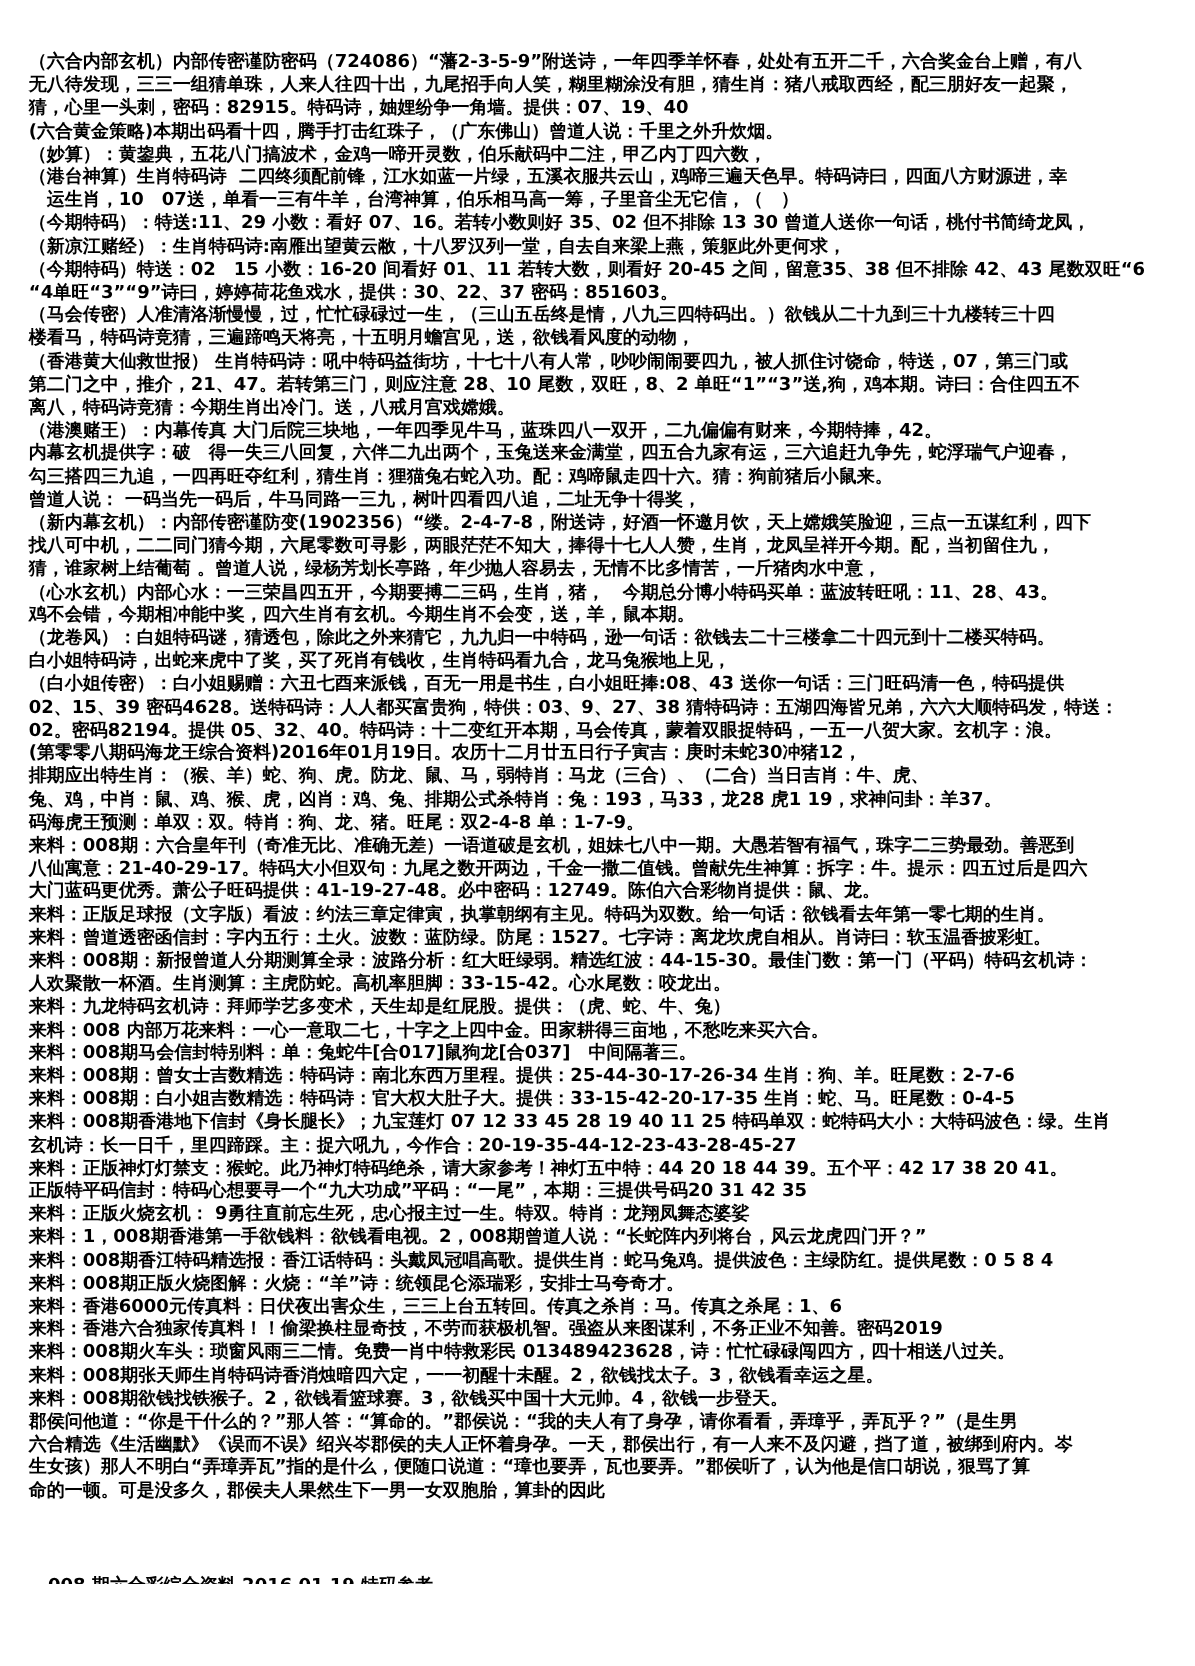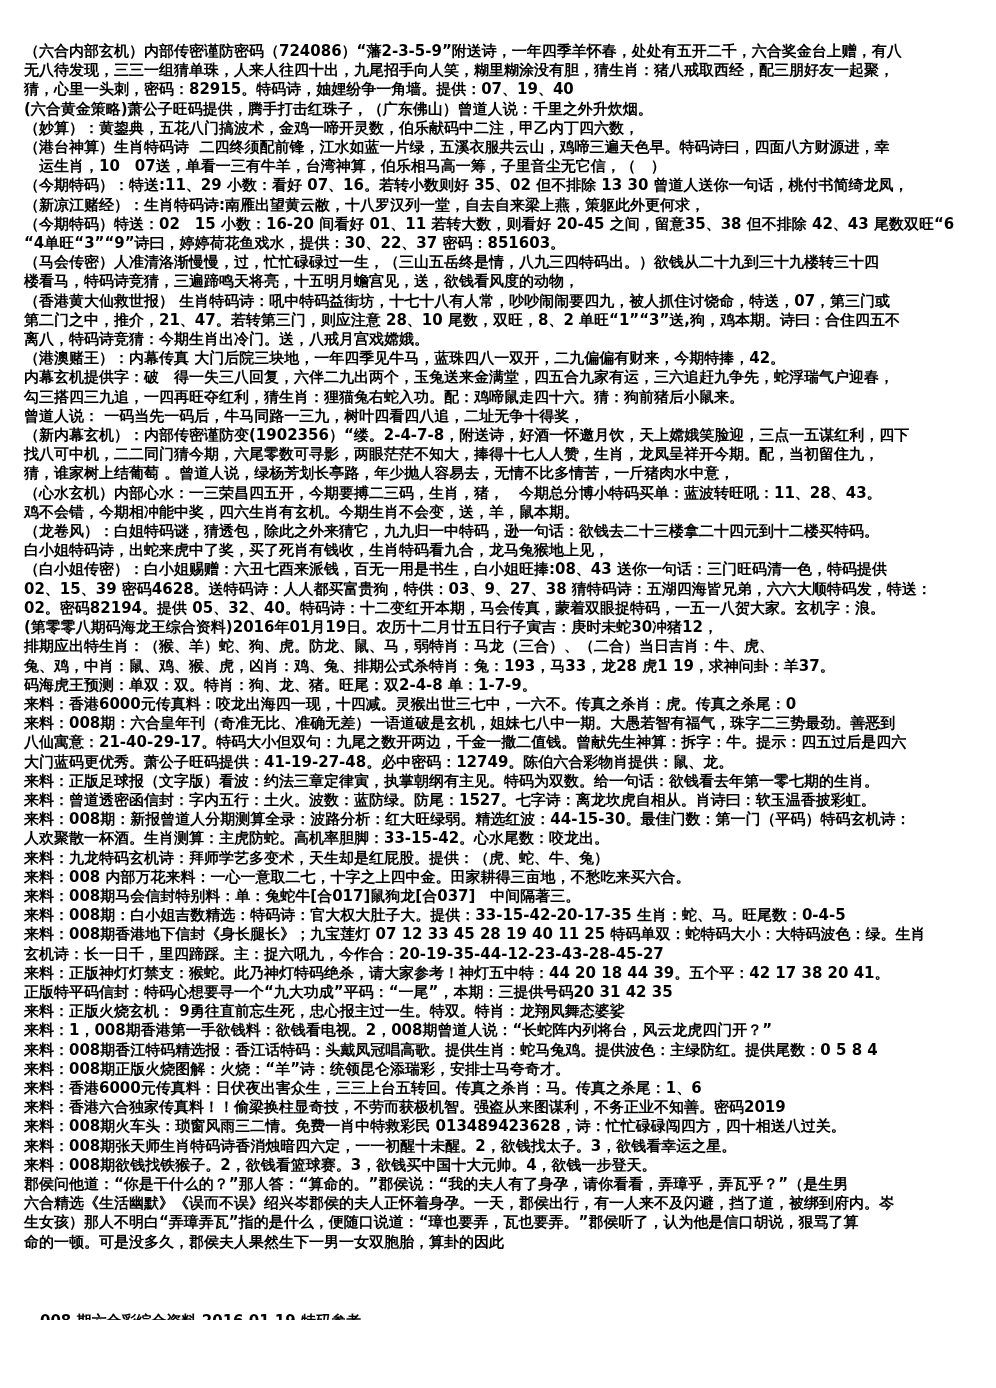--- a/index.html
+++ b/index.html
@@ -42,21 +42,21 @@
   }
 </style>
 </head>
 <body>
 
 <div class="doc-page">
 
 <div class="text-line">（六合内部玄机）内部传密谨防密码（724086）“藩2-3-5-9”附送诗，一年四季羊怀春，处处有五开二千，六合奖金台上赠，有八</div>
     <div class="text-line">无八待发现，三三一组猜单珠，人来人往四十出，九尾招手向人笑，糊里糊涂没有胆，猜生肖：猪八戒取西经，配三朋好友一起聚，</div>
     <div class="text-line">猜，心里一头刺，密码：82915。特码诗，妯娌纷争一角墙。提供：07、19、40</div>
-    <div class="text-line">(六合黄金策略)萧公子旺码提供，腾手打击红珠子，（广东佛山）曾道人说：千里之外升炊烟。</div>
+    <div class="text-line">(六合黄金策略)本期出码看十四，腾手打击红珠子，（广东佛山）曾道人说：千里之外升炊烟。</div>
     <div class="text-line">（妙算）：黄鋆典，五花八门搞波术，金鸡一啼开灵数，伯乐献码中二注，甲乙内丁四六数，</div>
     <div class="text-line">（港台神算）生肖特码诗  二四终须配前锋，江水如蓝一片绿，五溪衣服共云山，鸡啼三遍天色早。特码诗曰，四面八方财源进，幸</div>
     <div class="text-line">　运生肖，10　07送，单看一三有牛羊，台湾神算，伯乐相马高一筹，子里音尘无它信，（　）</div>
     <div class="text-line">（今期特码）：特送:11、29 小数：看好 07、16。若转小数则好 35、02 但不排除 13 30 曾道人送你一句话，桃付书简绮龙凤，</div>
     <div class="text-line">（新凉江赌经）：生肖特码诗:南雁出望黄云敝，十八罗汉列一堂，自去自来梁上燕，策躯此外更何求，</div>
     <div class="text-line">（今期特码）特送：02　15 小数：16-20 间看好 01、11 若转大数，则看好 20-45 之间，留意35、38 但不排除 42、43 尾数双旺“6</div>
     <div class="text-line">“4单旺“3”“9”诗曰，婷婷荷花鱼戏水，提供：30、22、37 密码：851603。</div>
     <div class="text-line">（马会传密）人准清洛渐慢慢，过，忙忙碌碌过一生，（三山五岳终是情，八九三四特码出。）欲钱从二十九到三十九楼转三十四</div>
     <div class="text-line">楼看马，特码诗竞猜，三遍蹄鸣天将亮，十五明月蟾宫见，送，欲钱看风度的动物，</div>
     <div class="text-line">（香港黄大仙救世报） 生肖特码诗：吼中特码益街坊，十七十八有人常，吵吵闹闹要四九，被人抓住讨饶命，特送，07，第三门或</div>
@@ -73,31 +73,31 @@
     <div class="text-line">鸡不会错，今期相冲能中奖，四六生肖有玄机。今期生肖不会变，送，羊，鼠本期。</div>
     <div class="text-line">（龙卷风）：白姐特码谜，猜透包，除此之外来猜它，九九归一中特码，逊一句话：欲钱去二十三楼拿二十四元到十二楼买特码。</div>
     <div class="text-line">白小姐特码诗，出蛇来虎中了奖，买了死肖有钱收，生肖特码看九合，龙马兔猴地上见，</div>
     <div class="text-line">（白小姐传密）：白小姐赐赠：六丑七酉来派钱，百无一用是书生，白小姐旺捧:08、43 送你一句话：三门旺码清一色，特码提供</div>
     <div class="text-line">02、15、39 密码4628。送特码诗：人人都买富贵狗，特供：03、9、27、38 猜特码诗：五湖四海皆兄弟，六六大顺特码发，特送：</div>
     <div class="text-line">02。密码82194。提供 05、32、40。特码诗：十二变红开本期，马会传真，蒙着双眼捉特码，一五一八贺大家。玄机字：浪。</div>
     <div class="text-line">(第零零八期码海龙王综合资料)2016年01月19日。农历十二月廿五日行子寅吉：庚时未蛇30冲猪12，</div>
     <div class="text-line">排期应出特生肖：（猴、羊）蛇、狗、虎。防龙、鼠、马，弱特肖：马龙（三合）、（二合）当日吉肖：牛、虎、</div>
     <div class="text-line">兔、鸡，中肖：鼠、鸡、猴、虎，凶肖：鸡、兔、排期公式杀特肖：兔：193，马33，龙28 虎1 19，求神问卦：羊37。</div>
     <div class="text-line">码海虎王预测：单双：双。特肖：狗、龙、猪。旺尾：双2-4-8 单：1-7-9。</div>
-    <div class="text-line">来料：香港6000元传真料：咬龙出海四一现，十四减。灵猴出世三七中，一六不。传真之杀肖：虎。传真之杀尾：0</div>
     <div class="text-line">来料：008期：六合皇年刊（奇准无比、准确无差）一语道破是玄机，姐妹七八中一期。大愚若智有福气，珠字二三势最劲。善恶到</div>
     <div class="text-line">八仙寓意：21-40-29-17。特码大小但双句：九尾之数开两边，千金一撒二值钱。曾献先生神算：拆字：牛。提示：四五过后是四六</div>
     <div class="text-line">大门蓝码更优秀。萧公子旺码提供：41-19-27-48。必中密码：12749。陈伯六合彩物肖提供：鼠、龙。</div>
     <div class="text-line">来料：正版足球报（文字版）看波：约法三章定律寅，执掌朝纲有主见。特码为双数。给一句话：欲钱看去年第一零七期的生肖。</div>
     <div class="text-line">来料：曾道透密函信封：字内五行：土火。波数：蓝防绿。防尾：1527。七字诗：离龙坎虎自相从。肖诗曰：软玉温香披彩虹。</div>
     <div class="text-line">来料：008期：新报曾道人分期测算全录：波路分析：红大旺绿弱。精选红波：44-15-30。最佳门数：第一门（平码）特码玄机诗：</div>
     <div class="text-line">人欢聚散一杯酒。生肖测算：主虎防蛇。高机率胆脚：33-15-42。心水尾数：咬龙出。</div>
     <div class="text-line">来料：九龙特码玄机诗：拜师学艺多变术，天生却是红屁股。提供：（虎、蛇、牛、兔）</div>
     <div class="text-line">来料：008 内部万花来料：一心一意取二七，十字之上四中金。田家耕得三亩地，不愁吃来买六合。</div>
     <div class="text-line">来料：008期马会信封特别料：单：兔蛇牛[合017]鼠狗龙[合037]　中间隔著三。</div>
+    <div class="text-line">来料：008期：曾女士吉数精选：特码诗：南北东西万里程。提供：25-44-30-17-26-34 生肖：狗、羊。旺尾数：2-7-6</div>
     <div class="text-line">来料：008期：白小姐吉数精选：特码诗：官大权大肚子大。提供：33-15-42-20-17-35 生肖：蛇、马。旺尾数：0-4-5</div>
     <div class="text-line">来料：008期香港地下信封《身长腿长》；九宝莲灯 07 12 33 45 28 19 40 11 25 特码单双：蛇特码大小：大特码波色：绿。生肖</div>
     <div class="text-line">玄机诗：长一日千，里四蹄踩。主：捉六吼九，今作合：20-19-35-44-12-23-43-28-45-27</div>
     <div class="text-line">来料：正版神灯灯禁支：猴蛇。此乃神灯特码绝杀，请大家参考！神灯五中特：44 20 18 44 39。五个平：42 17 38 20 41。</div>
     <div class="text-line">正版特平码信封：特码心想要寻一个“九大功成”平码：“一尾”，本期：三提供号码20 31 42 35</div>
     <div class="text-line">来料：正版火烧玄机： 9勇往直前忘生死，忠心报主过一生。特双。特肖：龙翔凤舞态婆娑</div>
     <div class="text-line">来料：1，008期香港第一手欲钱料：欲钱看电视。2，008期曾道人说：“长蛇阵内列将台，风云龙虎四门开？”</div>
     <div class="text-line">来料：008期香江特码精选报：香江话特码：头戴凤冠唱高歌。提供生肖：蛇马兔鸡。提供波色：主绿防红。提供尾数：0 5 8 4</div>
     <div class="text-line">来料：008期正版火烧图解：火烧：“羊”诗：统领昆仑添瑞彩，安排士马夸奇才。</div>
     <div class="text-line">来料：香港6000元传真料：日伏夜出害众生，三三上台五转回。传真之杀肖：马。传真之杀尾：1、6</div>

